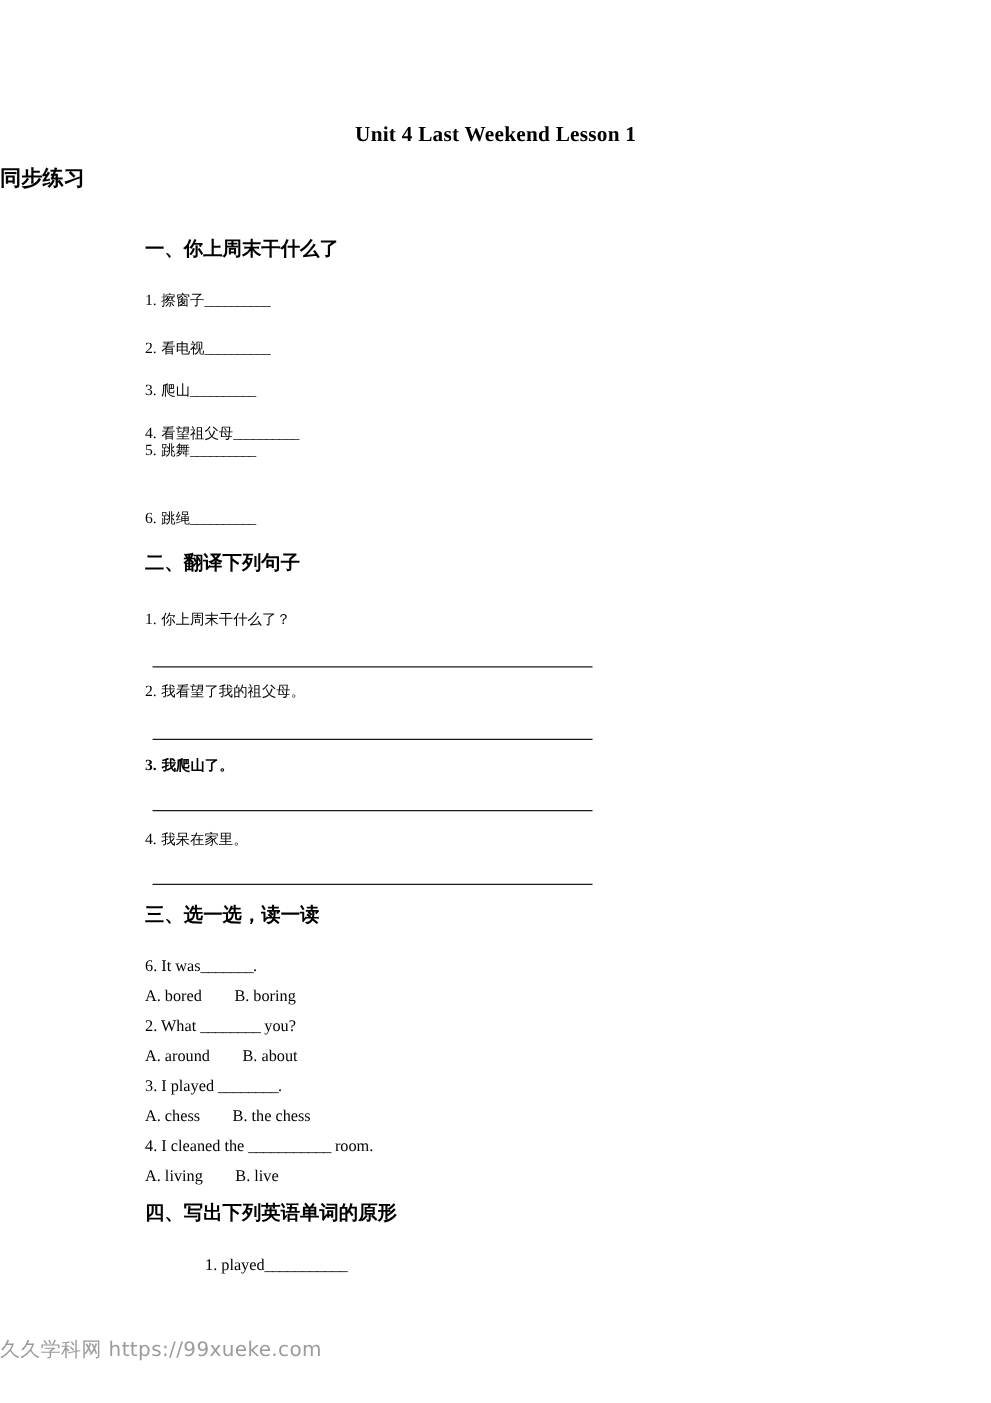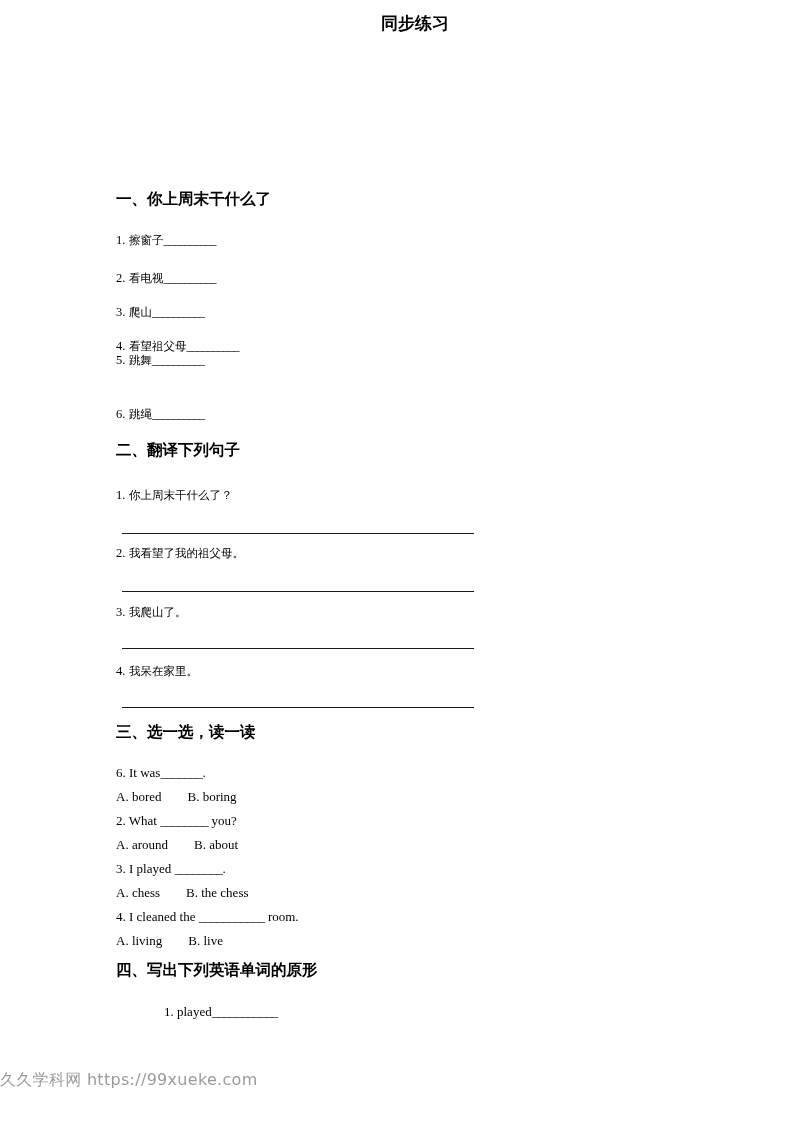--- a/index.html
+++ b/index.html
@@ -24,28 +24,27 @@
     text-align: center;
     font-family: "Liberation Serif", serif;
     font-weight: bold;
     font-size: 17px;
     letter-spacing: 0.2px;
     margin: 0;
     padding-top: 99px;
     line-height: 1.1;
   }
   .doc-subtitle {
-    text-align: center;
-    font-family: Liberation Mono, monospace;
+    text-align: left;
+    font-family: Liberation Serif, serif;
     font-weight: bold;
     font-size: 17px;
     margin: 0;
     padding-top: 16px;
     line-height: 1.1;
-    padding-left: 37px;
   }
   .content {
     position: absolute;
     left: 116px;
     top: 0;
     width: 560px;
   }
   .section-heading {
     font-family: "DejaVu Sans", sans-serif;
     font-weight: bold;
@@ -92,20 +91,21 @@
     letter-spacing: 0.3px;
   }
   
   .abs { position: absolute; left: 0; }
 </style>
 </head>
 <body>
 
 <div class="page">
 
+  <h1 class="doc-title">Unit 4 Last Weekend Lesson 1</h1>
   <h2 class="doc-subtitle">同步练习</h2>
 
   <div class="content">
 
     <div class="abs section-heading" style="top:190px;">一、你上周末干什么了</div>
 
     <div class="abs q-cn" style="top:233px;">
       <span class="num">1.</span>
       <span>擦窗子</span><span class="blank-u">__________</span>
     </div>
@@ -137,21 +137,21 @@
       <span>你上周末干什么了？</span>
     </div>
     <hr class="abs answer-rule" style="top:533px; left:6px;">
 
     <div class="abs q-cn" style="top:546px;">
       <span class="num">2.</span>
       <span>我看望了我的祖父母。</span>
     </div>
     <hr class="abs answer-rule" style="top:591px; left:6px;">
 
-    <div class="abs q-cn" style="top:605px;">
+    <div class="abs q-cn" style="top:605px;font-weight:bold;">
       <span class="num">3.</span>
       <span>我爬山了。</span>
     </div>
     <hr class="abs answer-rule" style="top:648px; left:6px;">
 
     <div class="abs q-cn" style="top:664px;">
       <span class="num">4.</span>
       <span>我呆在家里。</span>
     </div>
     <hr class="abs answer-rule" style="top:707px; left:6px;">

